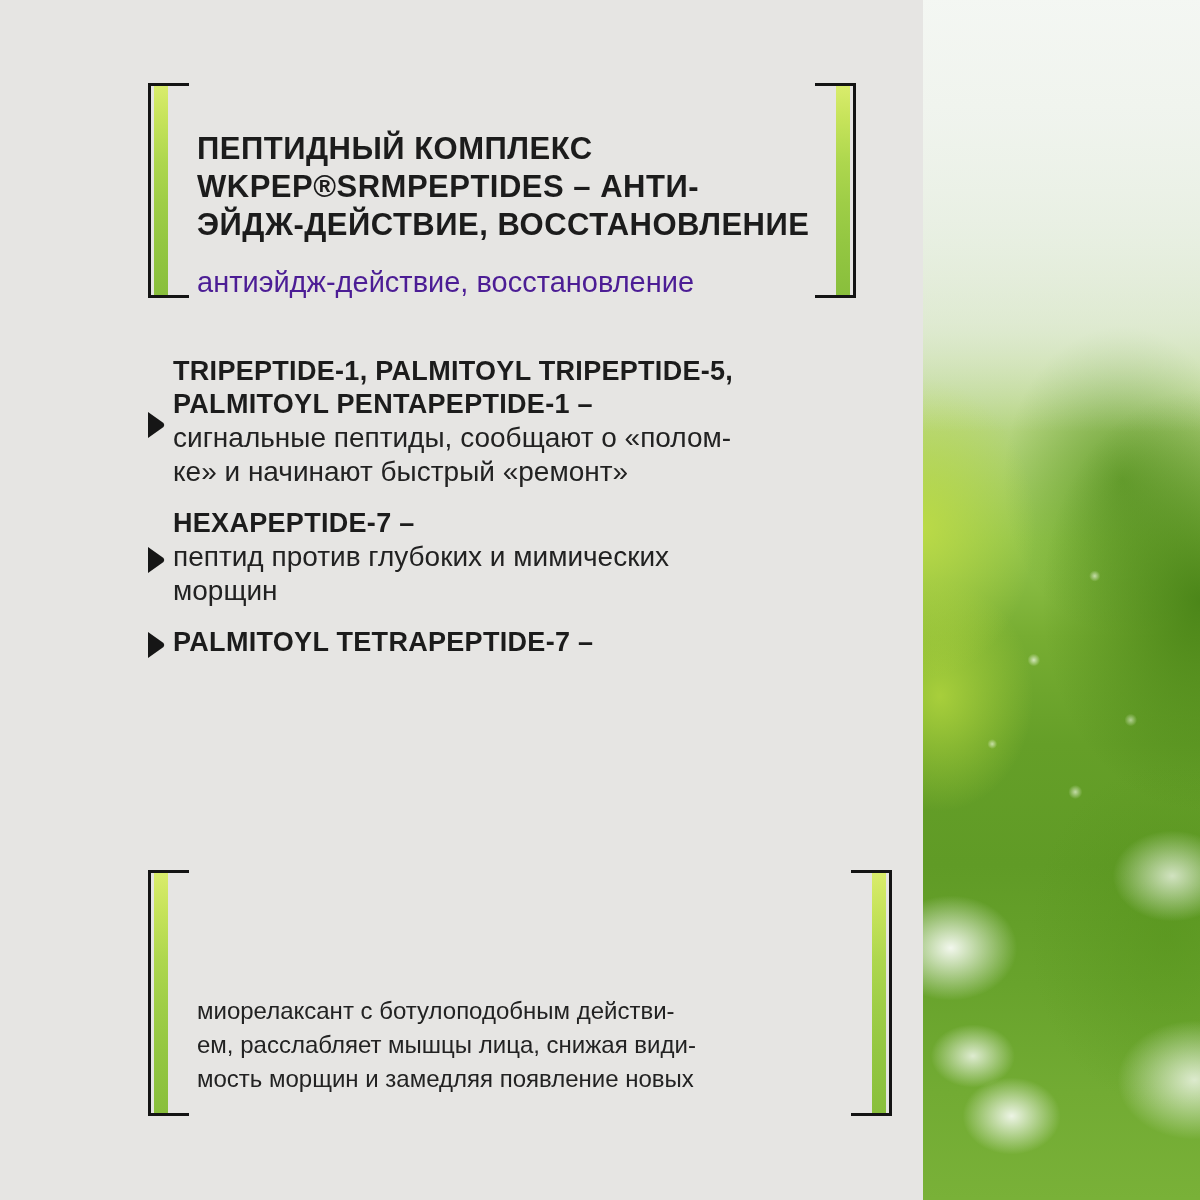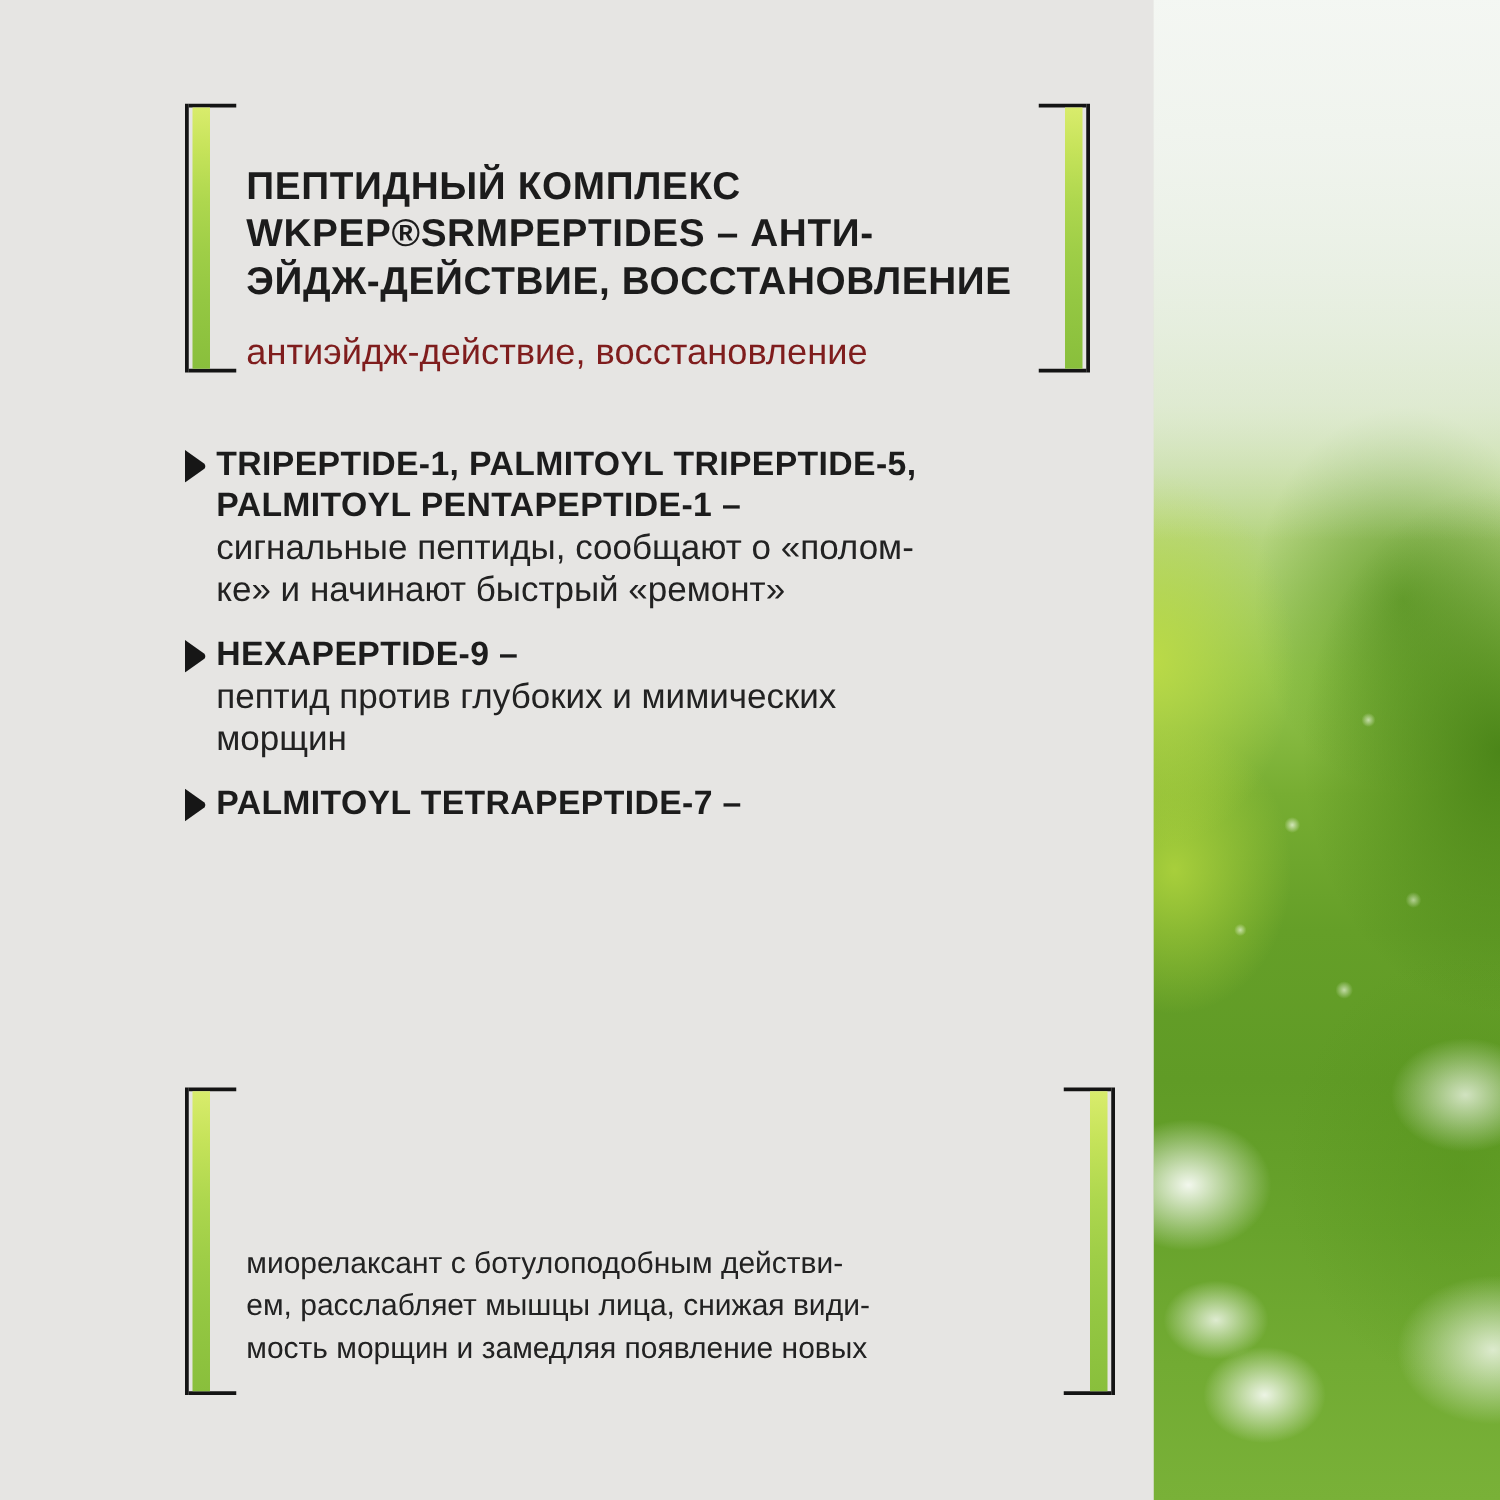--- a/index.html
+++ b/index.html
@@ -48,29 +48,29 @@
   .bracket.right{right:0; border-right:3px solid #141414;}
   .bracket .stub{position:absolute; height:3px; background:#141414; width:100%;}
   .bracket .stub.top{top:0;} .bracket .stub.bottom{bottom:0;}
   .strip{position:absolute; top:3px; bottom:3px; width:14px;
     background:linear-gradient(180deg,#d9ec6c 0%, #c6e35a 16%, #aed74e 36%,
       #9fce47 55%, #94c742 74%, #89bf3c 100%);}
   .bracket.left .strip{left:3px;}
   .bracket.right .strip{right:3px;}
 
   
-  .header-frame{left:148px; top:83px; width:708px; height:215px;padding-left:16px;}
+  .header-frame{left:148px; top:83px; width:708px; height:215px;}
   .hdr-title{position:absolute; left:49px; top:26px; font-weight:bold;
     font-size:31px; line-height:38px; letter-spacing:.5px; white-space:nowrap;}
   .hdr-subtitle{position:absolute; left:49px; top:152px; font-size:29px;
-    line-height:36px; color:#7f1d1d; white-space:nowrap;}
+    line-height:36px; color:#4c1d95; white-space:nowrap;}
 
   
   .bullets{position:absolute; left:148px; top:355px; width:720px;}
-  .bullet{display:flex; align-items:flex-start; margin-bottom:18px;}
+  .bullet{display:flex; align-items:center; margin-bottom:18px;}
   .marker{flex:0 0 17px; width:17px; height:26px; margin:5px 8px 0 0;}
   .marker svg{display:block;}
   .b-head{font-weight:bold; font-size:27px; line-height:33px;
     letter-spacing:.3px; white-space:nowrap;}
   .b-body{font-size:28px; line-height:34px; margin-top:0;
     color:#222; white-space:nowrap;}
 
   
   .footer-frame{left:148px; top:870px; width:744px; height:246px;}
   .ftr-title{position:absolute; left:49px; top:40px; font-weight:bold;
@@ -125,21 +125,21 @@
     </div>
 
     <div class="bullet">
       <span class="marker">
         <svg width="17" height="26" viewBox="0 0 17 26">
             <path d="M0 0 L15.5 11 Q17 13 15.5 15 L0 26 Z" fill="#161616"></path>
           </svg>
       </span>
       <div>
         <div class="b-head">
-          <div>HEXAPEPTIDE-9 –</div>
+          <div>HEXAPEPTIDE-7 –</div>
         </div>
         <div class="b-body">
           <div>пептид против глубоких и мимических</div>
           <div>морщин</div>
         </div>
       </div>
     </div>
 
     <div class="bullet">
       <span class="marker">

